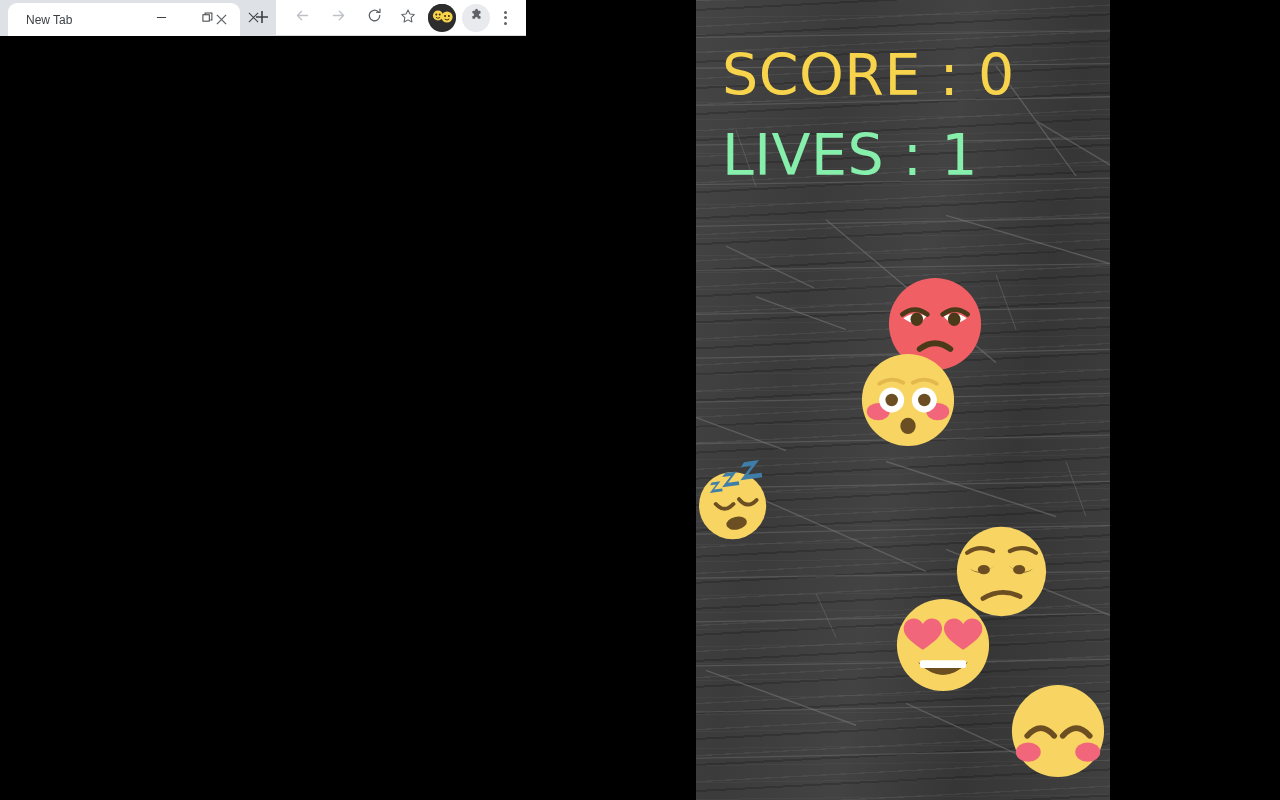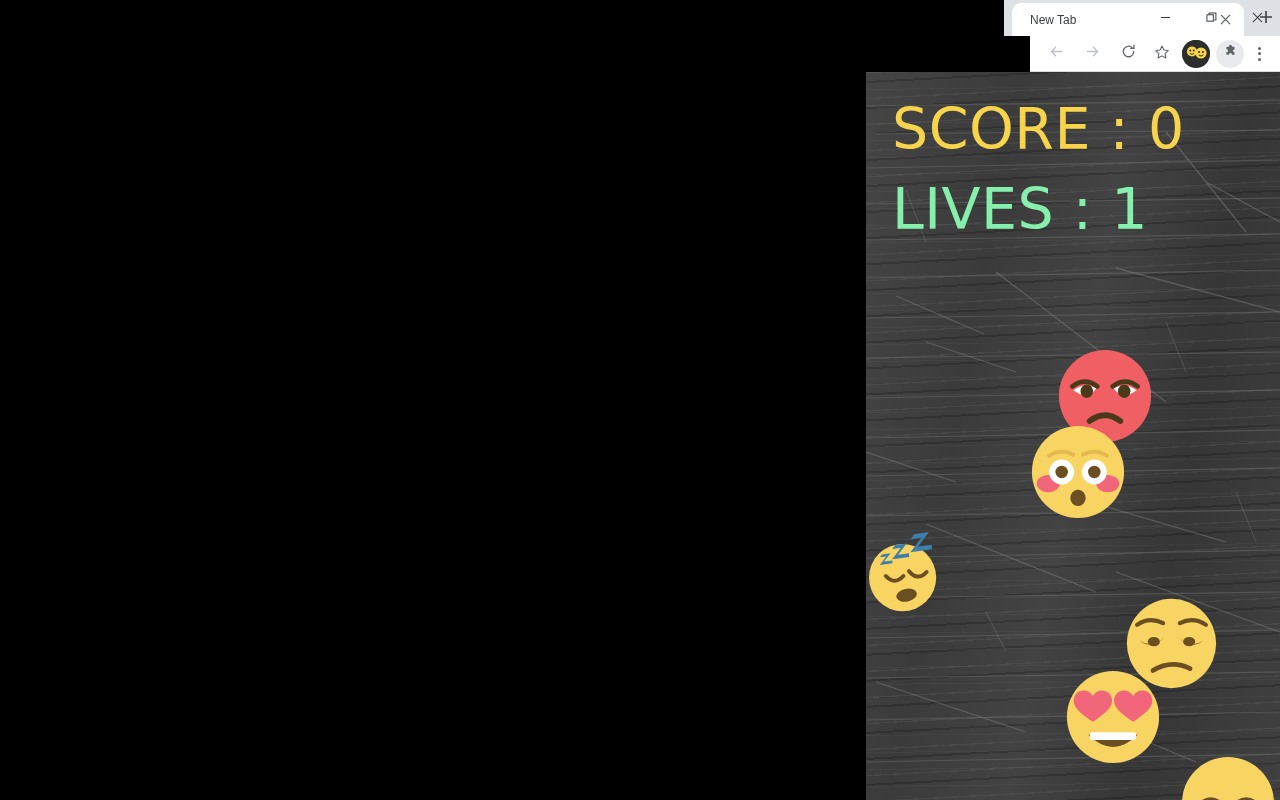--- a/index.html
+++ b/index.html
@@ -4,21 +4,21 @@
 <style>
   * { margin:0; padding:0; box-sizing:border-box; }
   html, body {
     width:1280px; height:800px;
     overflow:hidden;
     background:#000;
     font-family:"Liberation Sans", sans-serif;
   }
 
   
-  .browser { width:1280px; height:800px; display:flex; flex-direction:column;align-items:flex-end; }
+  .browser { width:1280px; height:800px; display:flex; flex-direction:row; }
 
   .tabstrip {
     height:36px;
     background:#dee1e6;
     display:flex;
     align-items:flex-end;
     position:relative;
     flex:0 0 36px;
   }
   .tab {
@@ -176,21 +176,21 @@
     z-index:5;
   }
   .hud-line {
     font-family:"DejaVu Sans", sans-serif;
     font-weight:400;
     font-size:57px;
     line-height:0.98;
     letter-spacing:0.5px;
     white-space:nowrap;
   }
-  .hud-score { color:#f7d44c; margin-bottom:24px; }
+  .hud-score { color:#f7d44c; margin-bottom:24px;margin-top:18px; }
   .hud-lives { color:#86efac; }
 
   .emoji {
     position:absolute;
     z-index:3;
     line-height:1;
   }
   .emoji svg { display:block; width:100%; height:100%; }
 </style>
 </head>

